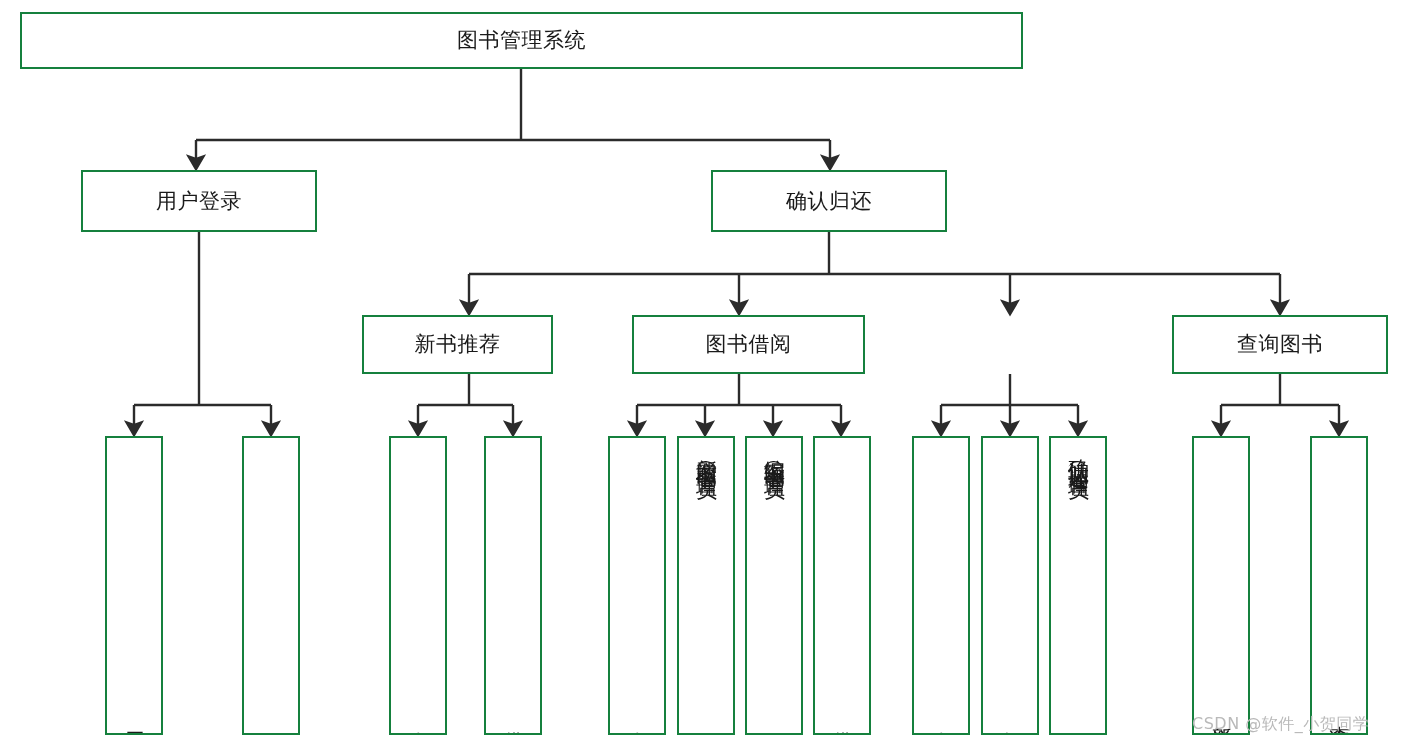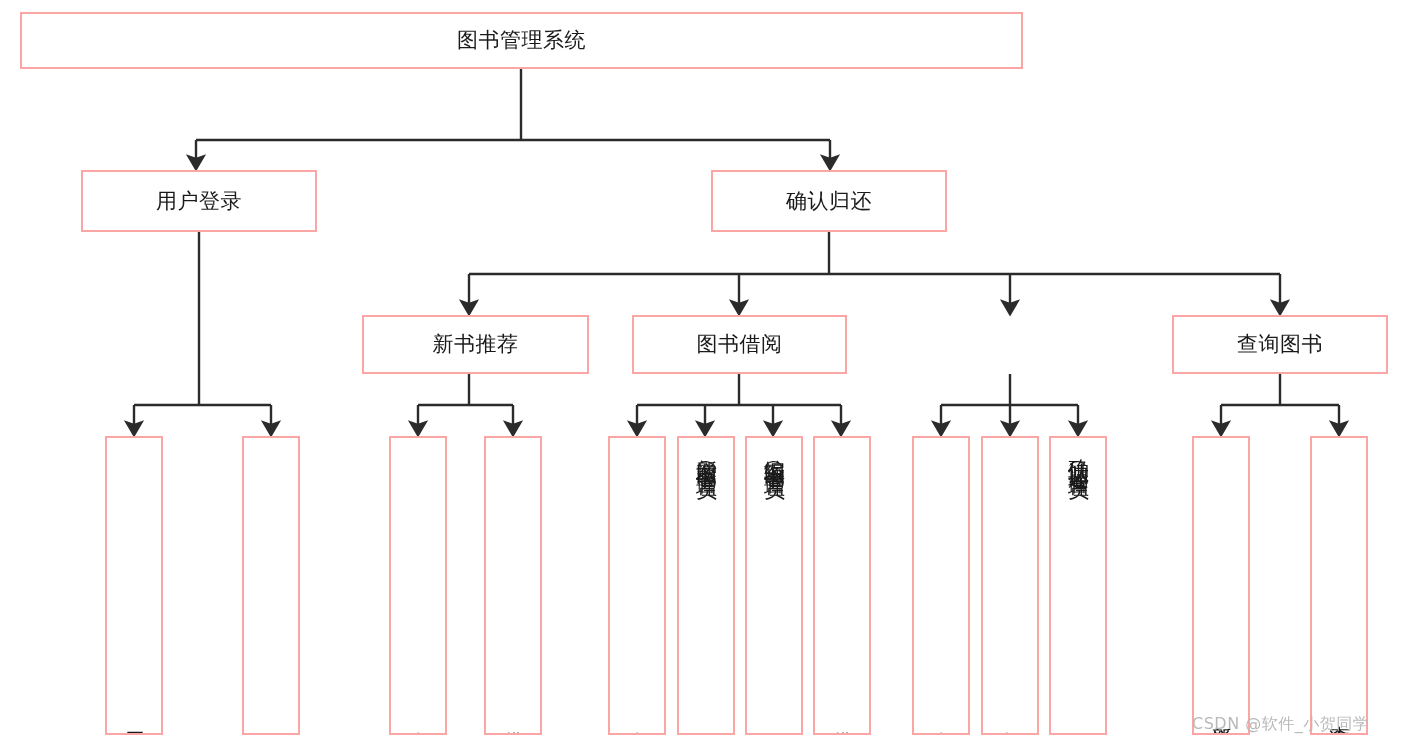--- a/index.html
+++ b/index.html
@@ -23,21 +23,21 @@
     position: absolute;
     left: 0; top: 0;
     width: 1405px;
     height: 747px;
     pointer-events: none;
   }
   .node {
     position: absolute;
     box-sizing: border-box;
     background: #ffffff;
-    border: 2px solid #fca5a5;
+    border: 2px solid #15803d;
     display: flex;
     align-items: center;
     justify-content: center;
     overflow: hidden;
   }
   .node.h-node {
     font-size: 21px;
     color: #1a1a1a;
     line-height: 1;
     letter-spacing: 0.5px;
@@ -132,24 +132,24 @@
     <span>图书管理系统</span>
   </div>
 
   <div class="node h-node" style="left:81px; top:170px; width:236px; height:62px;">
     <span>用户登录</span>
   </div>
   <div class="node h-node" style="left:711px; top:170px; width:236px; height:62px;">
     <span>确认归还</span>
   </div>
 
-  <div class="node h-node" style="left:362px; top:315px; width:227px; height:59px;">
+  <div class="node h-node" style="left:362px; top:315px; width:191px; height:59px;">
     <span>新书推荐</span>
   </div>
-  <div class="node h-node" style="left:632px; top:315px; width:215px; height:59px;text-align:center;">
+  <div class="node h-node" style="left:632px; top:315px; width:233px; height:59px;text-align:center;">
     <span>图书借阅</span>
   </div>
   <div class="node h-node" style="left:1172px; top:315px; width:216px; height:59px;">
     <span>查询图书</span>
   </div>
 
   <div class="node v-node align-bottom" style="left:105px; top:436px; width:58px; height:299px;">
     <span class="v-label">用户登录</span>
   </div>
   <div class="node v-node align-bottom" style="left:242px; top:436px; width:58px; height:299px;">

